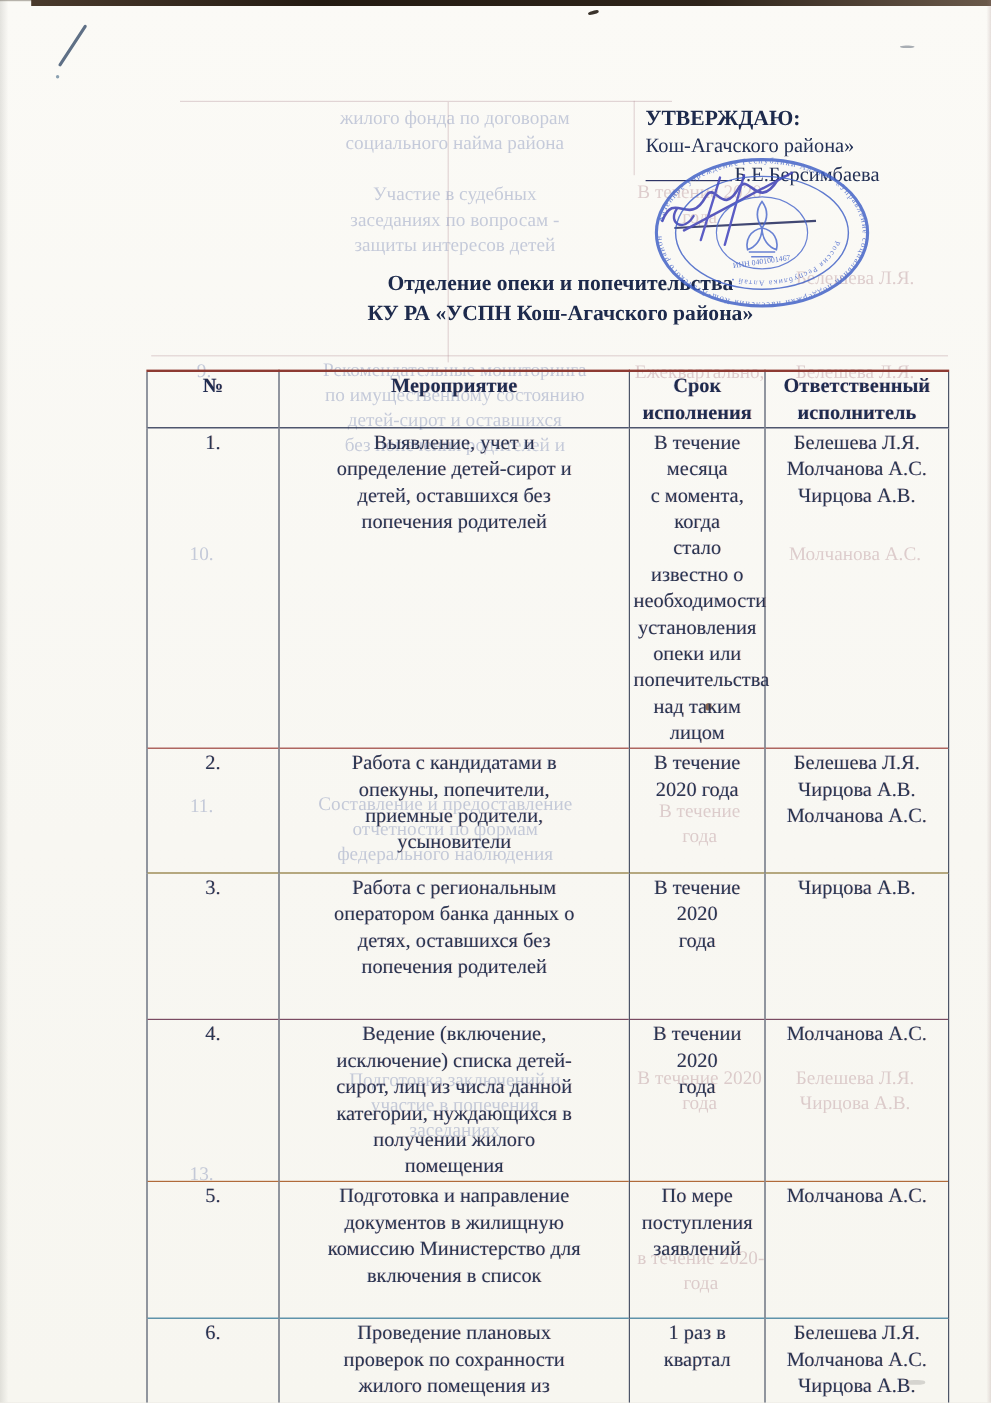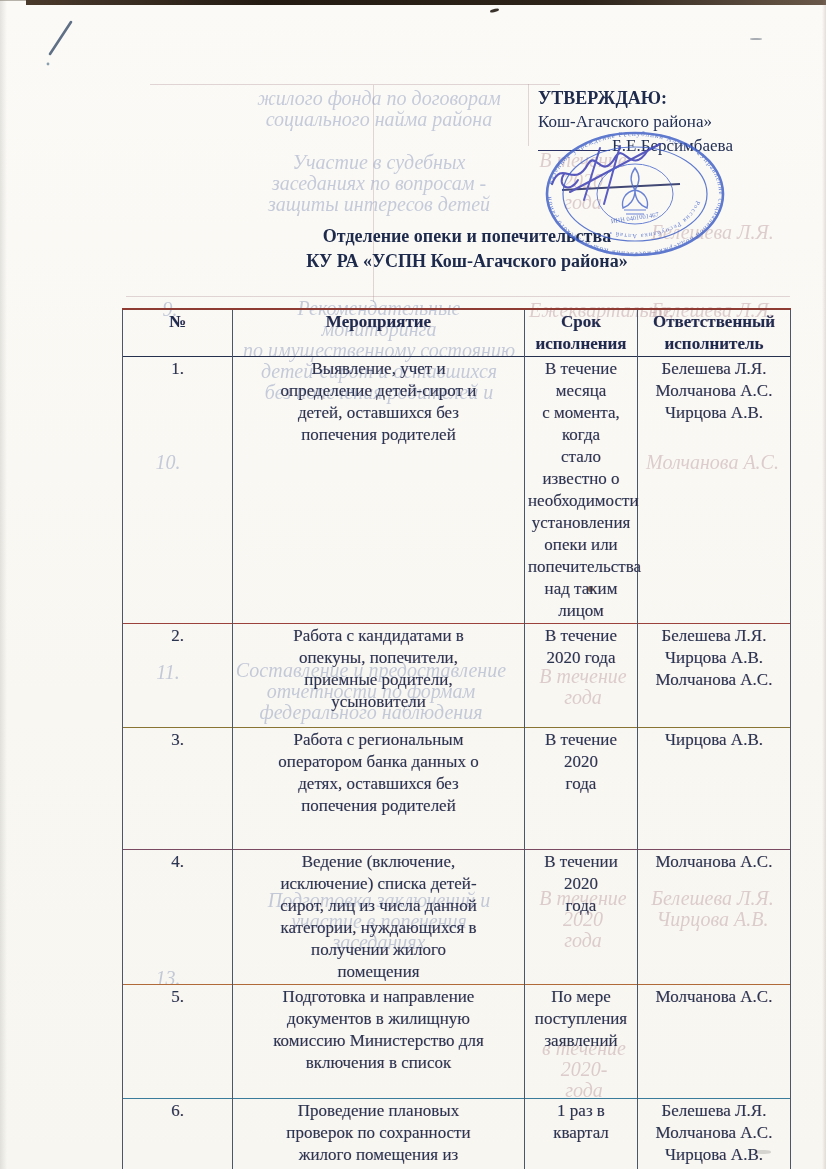--- a/index.html
+++ b/index.html
@@ -13,22 +13,22 @@
   .scan-top{position:absolute;left:26px;top:0;right:0;height:5px;
     background:linear-gradient(90deg,#4a3a2c 0%,#241b12 30%,#2e241a 70%,#6a594a 100%);}
   .scan-topline{position:absolute;left:0;top:0;width:100%;height:1px;background:#b7b3ab;}
   .scan-right{position:absolute;right:0;top:0;width:4px;height:100%;
     background:linear-gradient(270deg,rgba(150,120,120,.22),rgba(150,120,120,0));}
   .scan-left{position:absolute;left:0;top:0;width:7px;height:100%;
     background:linear-gradient(90deg,rgba(120,120,115,.18),rgba(120,120,115,0));}
   .speck{position:absolute;border-radius:40%;}
   
   .bleed{position:absolute;inset:0;pointer-events:none;}
-  .frag{position:absolute;color:rgba(118,133,178,.40);font-size:20px;line-height:21px;
-    text-align:center;white-space:pre-line;filter:blur(.6px);font-style:italic;}
+  .frag{position:absolute;color:rgba(118,133,178,.40);font-size:16px;line-height:21px;
+    text-align:center;white-space:pre-line;filter:blur(.6px);}
   .frag.rose{color:rgba(168,120,128,.34);}
   .bline{position:absolute;background:rgba(165,125,135,.30);filter:blur(.4px);}
   
   .approval{position:absolute;left:538px;top:86px;width:262px;text-align:left;
     font-size:17px;line-height:24px;color:#233055;}
   .approval .b{font-weight:bold;font-size:18px;color:#1d2a4c;}
   .sigline{white-space:nowrap;}
   .uline{display:inline-block;width:72px;border-bottom:1.5px solid #2e3566;vertical-align:baseline;margin-right:2px;}
   
   .doc-title{position:absolute;left:257px;top:224px;width:420px;text-align:center;

